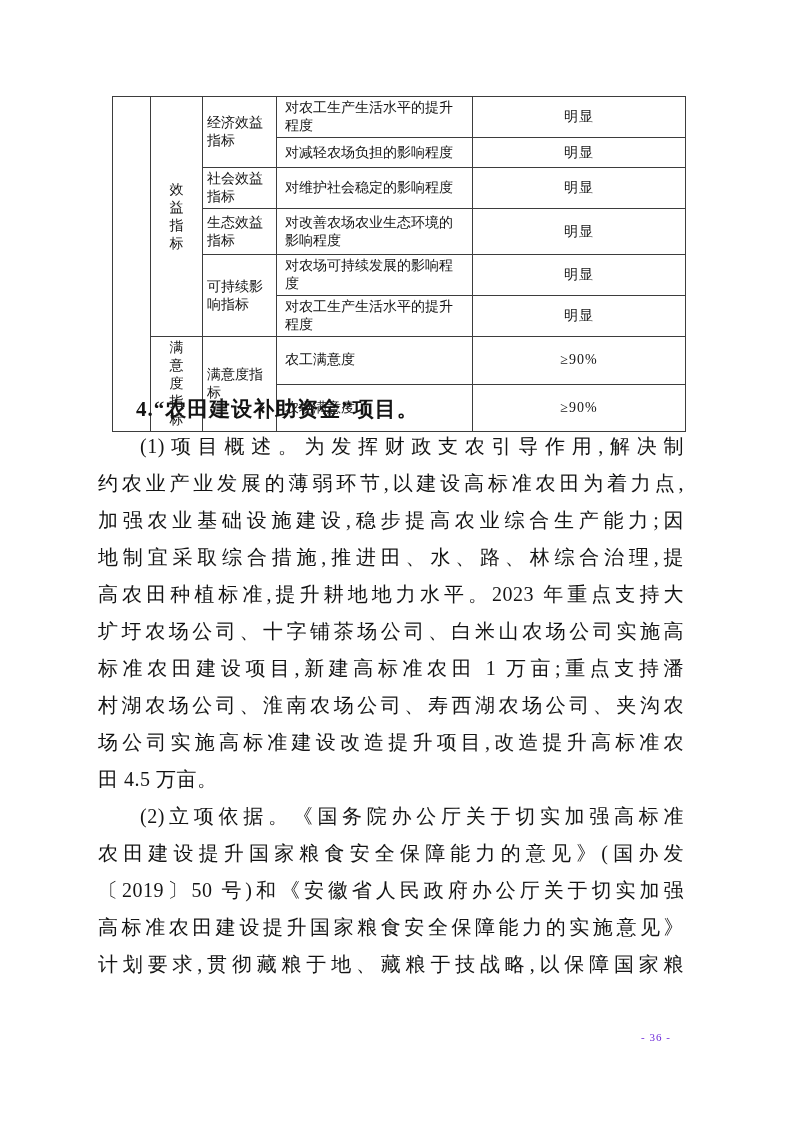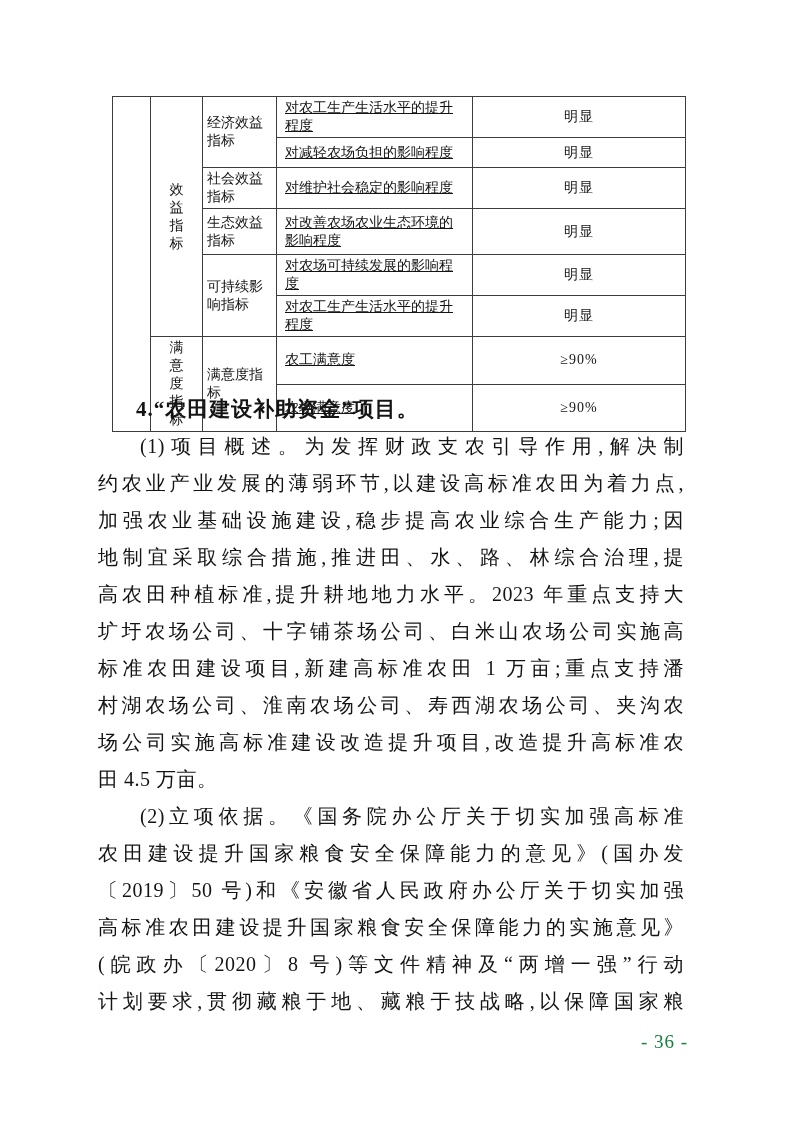--- a/index.html
+++ b/index.html
@@ -19,41 +19,41 @@
     line-height:18px;
     padding:2px 20px;
     vertical-align:middle;
     word-break:break-all;
   }
   tr.h38{height:38px}tr.h30{height:30px}tr.h36{height:36px}
   tr.h46{height:46px}tr.h40{height:40px}
   td.empty{padding:0}
   td.catB{text-align:center;padding:2px 12px;}
   td.catC{padding:2px 4px;}
-  td.desc{text-align:left;padding:2px 12px 2px 8px;text-decoration:underline;}
+  td.desc{text-align:left;padding:2px 12px 2px 8px;}
   td.val{text-align:center;letter-spacing:1px;}
   
   .body-text{
     position:absolute;left:90px;top:390px;width:586px;margin-left:8px;
   }
   .heading{
     font-size:21px;font-weight:bold;line-height:38px;height:38px;
     text-indent:38px;letter-spacing:1px;white-space:nowrap;
   }
   .bline{
     font-size:20px;line-height:37px;height:37px;
     text-align:justify;text-align-last:justify;
     letter-spacing:0.5px;
   }
   .bline.first{text-indent:42px;}
   .bline.plast{text-align-last:left;}
   
   .pagenum{
     position:absolute;left:641px;top:1031px;
-    font-size:19px;letter-spacing:1px;color:#15803d;
+    font-size:11px;letter-spacing:1px;color:#6d28d9;
   }
 </style>
 </head>
 <body>
 
 <div class="page">
 
   <table class="doc-table">
     <colgroup>
       <col style="width:38px">
@@ -117,18 +117,17 @@
     <div class="bline">圹圩农场公司、十字铺茶场公司、白米山农场公司实施高</div>
     <div class="bline">标准农田建设项目,新建高标准农田 1 万亩;重点支持潘</div>
     <div class="bline">村湖农场公司、淮南农场公司、寿西湖农场公司、夹沟农</div>
     <div class="bline">场公司实施高标准建设改造提升项目,改造提升高标准农</div>
     <div class="bline plast">田 4.5 万亩。</div>
 
     <div class="bline first">(2)立项依据。《国务院办公厅关于切实加强高标准</div>
     <div class="bline">农田建设提升国家粮食安全保障能力的意见》(国办发</div>
     <div class="bline">〔2019〕50 号)和《安徽省人民政府办公厅关于切实加强</div>
     <div class="bline">高标准农田建设提升国家粮食安全保障能力的实施意见》</div>
-    <div class="bline">(皖政办〔2020〕8 号)等文件精神及“两增一强”行动</div>
     <div class="bline">计划要求,贯彻藏粮于地、藏粮于技战略,以保障国家粮</div>
   </div>
 
   <div class="pagenum">- 36 -</div>
 </div>
 
 </body></html>

